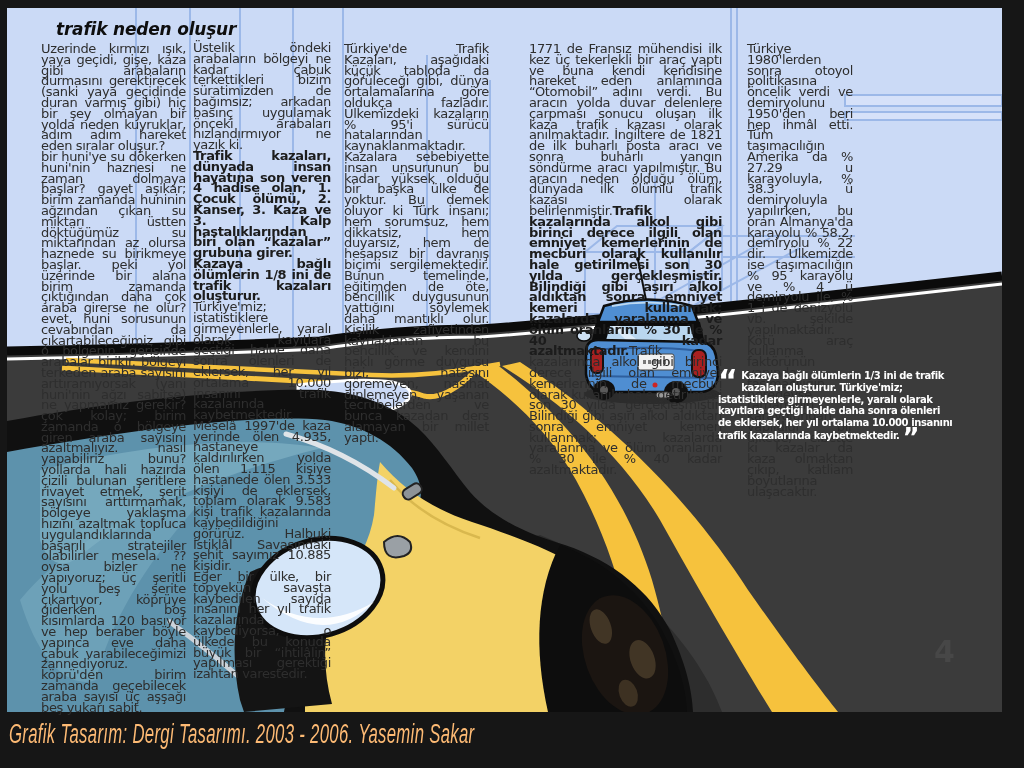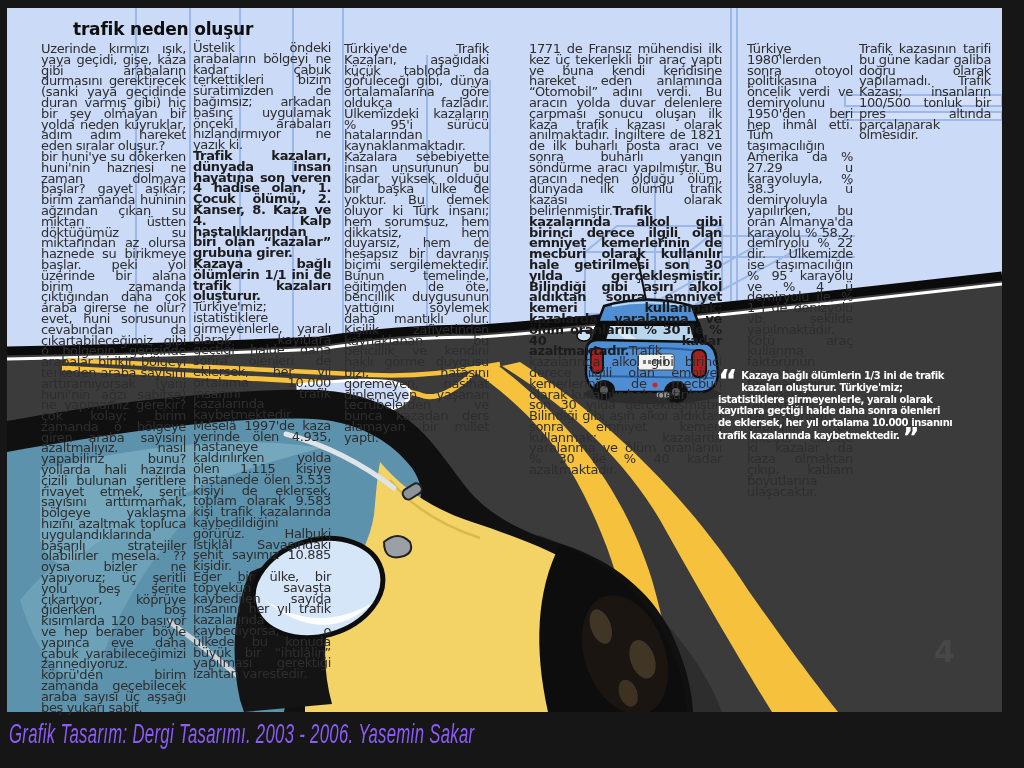--- a/index.html
+++ b/index.html
@@ -9,21 +9,21 @@
   .ovl{position:absolute;}
   .art-title{font-size:17px;font-weight:bold;color:#0e0e0e;letter-spacing:-0.2px;}
   .col{font-size:13px;line-height:10.8px;color:#2e2e2e;text-align:justify;letter-spacing:-0.35px;white-space:pre-line;}
   .col b,.bseg{font-weight:bold;color:#1c1c1c;}
   .seg{white-space:pre-line;}
   .quote{width:238px;font-size:10px;line-height:11.8px;font-weight:bold;color:#ffffff;letter-spacing:-0.4px;text-align:left;}
   .qmark{font-size:30px;line-height:18px;font-weight:bold;color:#ffffff;}
   .qopen{float:left;margin:2px 4px 0 0;}
   .qclose{vertical-align:-8px;margin-left:3px;font-size:26px;}
   .pagenum{font-size:30px;font-weight:bold;color:#474747;}
-  .caption{position:absolute;left:9px;top:719px;width:1000px;color:#8b5cf6;
+  .caption{position:absolute;left:9px;top:719px;width:1000px;color:#fdba74;
            font-family:"Liberation Sans",sans-serif;font-style:italic;font-size:27px;}
   .caption span{display:inline-block;transform:scaleX(0.62);transform-origin:left center;white-space:nowrap;letter-spacing:0.5px;}
 </style>
 </head>
 <body>
 
 <div id="stage">
 
 <svg id="scene" width="1024" height="768" viewBox="0 0 1024 768">
 
@@ -129,34 +129,33 @@
   </g>
 
   <g fill="#161616">
     <rect x="0" y="0" width="1024" height="8"></rect>
     <rect x="0" y="0" width="7" height="768"></rect>
     <rect x="1002" y="0" width="22" height="768"></rect>
     <rect x="0" y="712" width="1024" height="56"></rect>
   </g>
 </svg>
 
-<div class="ovl art-title" style="left:73px;top:19px;">trafik neden oluşur</div>
+<div class="ovl art-title" style="left:56px;top:19px;font-style:italic;">trafik neden oluşur</div>
 <div class="ovl col" style="left:41px;top:44px;width:145px;">Uzerinde kırmızı ışık, yaya geçidi, gişe, kaza gibi arabaların durmasını gerektirecek (sanki yaya geçidinde duran varmış gibi) hiç bir şey olmayan bir yolda neden kuyruklar, adım adım hareket eden sıralar oluşur.?
 bir huni'ye su dökerken huni'nin haznesi ne zaman dolmaya başlar? gayet aşikar; birim zamanda huninin ağzından çıkan su miktarı üstten döktüğümüz su miktarından az olursa haznede su birikmeye başlar. peki yol üzerinde bir alana birim zamanda çıktığından daha çok araba girerse ne olur? evet, huni sorusunun cevabından da çıkartabileceğimiz gibi o bölgenin gerisinde arabalar birikir. bölgeyi terkeden araba sayısını arttıramıyorsak (yani huni'nin ağzı sabitse) ne yapmamız gerekir? çok kolay; birim zamanda o bölgeye giren araba sayısını azaltmalıyız. nasıl yapabiliriz bunu? yollarda hali hazırda çizili bulunan şeritlere rivayet etmek, şerit sayısını arttırmamak, bölgeye yaklaşma hızını azaltmak topluca uygulandıklarında başarılı stratejiler olabilirler mesela. ??oysa bizler ne yapıyoruz; üç şeritli yolu beş şerite çıkartıyor, köprüye giderken boş kısımlarda 120 basıyor ve hep beraber böyle yapınca eve daha çabuk varabileceğimizi zannediyoruz. köprü'den birim zamanda geçebilecek araba sayısı üç aşşağı beş yukarı sabit.</div>
 <div class="ovl col" style="left:193px;top:43px;width:138px;"><span class="seg">Üstelik öndeki arabaların bölgeyi ne kadar çabuk terkettikleri bizim süratimizden de bağımsız; arkadan basınç uygulamak önceki arabaları hızlandırmıyor ne yazık ki.</span>
-<span class="seg bseg">Trafik kazaları, dünyada insan hayatına son veren 4 hadise olan, 1. Çocuk ölümü, 2. Kanser, 8. Kaza ve 4. Kalp hastalıklarından biri olan “kazalar” grubuna girer.</span>
-<span class="seg bseg">Kazaya bağlı ölümlerin  1/1 ini de trafik kazaları oluşturur.</span>
+<span class="seg bseg">Trafik kazaları, dünyada insan hayatına son veren 4 hadise olan, 1. Çocuk ölümü, 2. Kanser, 3. Kaza ve 3. Kalp hastalıklarından biri olan “kazalar” grubuna girer.</span>
+<span class="seg bseg">Kazaya bağlı ölümlerin  1/8 ini de trafik kazaları oluşturur.</span>
 <span class="seg">Türkiye'miz; istatistiklere girmeyenlerle, yaralı olarak kayıtlara geçtiği halde daha sonra ölenleri de eklersek, her yıl ortalama 10.000 insanını trafik kazalarında kaybetmektedir.
 Meselâ 1997'de kaza yerinde ölen 4.935, hastaneye kaldırılırken yolda ölen 1.115 kişiye hastanede ölen 3.533 kişiyi de eklersek, toplam olarak 9.583 kişi trafik kazalarında kaybedildiğini görürüz. Halbuki İstiklâl Savaşındaki şehit sayımız 10.885 kişidir.
 Eğer bir ülke, bir topyekün savaşta kaybedilen sayıda insanını her yıl trafik kazalarında kaybediyorsa, o ülkede bu konuda büyük bir “ihtilâlin” yapılması gerektiği izahtan varestedir.</span></div>
 <div class="ovl col" style="left:344px;top:44px;width:145px;">Türkiye'de Trafik Kazaları, aşağıdaki küçük tabloda da görüleceği gibi, dünya ortalamalarına göre oldukça fazladır. Ülkemizdeki kazaların  % 95'i sürücü hatalarından kaynaklanmaktadır. Kazalara sebebiyette insan unsurunun bu kadar yüksek olduğu bir başka ülke de yoktur. Bu demek oluyor ki Türk insanı; hem sorumsuz, hem dikkatsiz, hem duyarsız, hem de hesapsız bir davranış biçimi sergilemektedir. Bunun temelinde, eğitimden de öte, bencillik duygusunun yattığını söylemek daha mantıklı olur. Kişilik zafiyetinden kaynaklanan bu bencillik ve kendini haklı görme duygusu bizi, hatasını göremeyen, nasihat dinlemeyen, yaşanan tecrübelerden ve bunca kazadan ders alamayan bir millet yaptı.</div>
 
 <div class="ovl col" style="left:529px;top:44px;width:193px;"><span class="seg">1771 de Fransız mühendisi ilk kez üç tekerlekli bir araç yaptı ve buna kendi kendisine hareket eden anlamında “Otomobil” adını verdi. Bu aracın yolda duvar delenlere çarpması sonucu oluşan ilk kaza trafik kazası olarak anılmaktadır. İngiltere de 1821 de ilk buharlı posta aracı ve sonra buharlı yangın söndürme aracı yapılmıştır. Bu aracın neden olduğu ölüm, dünyada ilk ölümlü trafik kazası olarak belirlenmiştir.</span><span class="seg bseg">Trafik kazalarında alkol gibi birinci derece  ilgili olan emniyet kemerlerinin de mecburi olarak kullanılır hale getirilmesi son 30 yılda gerçekleşmiştir. Bilindiği gibi aşırı alkol aldıktan sonra emniyet kemeri kullanmak; kazalarda yaralanma ve ölüm oranlarını  % 30  ile % 40 kadar azaltmaktadır.</span><span class="seg">Trafik kazalarında alkol gibi  birinci derece  ilgili olan emniyet kemerlerinin de mecburi olarak kullanılır hale getirilmesi son 30 yılda gerçekleşmiştir. Bilindiği gibi aşırı alkol aldıktan sonra emniyet kemeri kullanmak; kazalarda yaralanma ve ölüm oranlarını  % 30 ile % 40 kadar azaltmaktadır.</span></div>
 <div class="ovl col" style="left:747px;top:44px;width:106px;">Türkiye 1980'lerden sonra otoyol politikasına öncelik verdi ve demiryolunu 1950'den beri hep ihmâl etti. Tüm taşımacılığın Amerika da % 27.29 u karayoluyla, % 38.3 ü demiryoluyla yapılırken, bu oran Almanya'da karayolu % 58.2, demiryolu % 22 dir. Ülkemizde ise taşımacılığın % 95 karayolu ve % 4 ü demiryolu ile, % 1 i de denizyolu vb. şekilde yapılmaktadır. Kötü araç kullanma faktörünün yanında, taşımacılığın neredeyse tamamının karayolundan yapıldığı bir ülkede, elbette ki kazalar da kaza olmaktan çıkıp, katliam boyutlarına ulaşacaktır.</div>
-<div class="ovl col" style="left:859px;top:44px;width:132px;">Trafik kazasının tarifi bu güne kadar galiba doğru olarak yapılamadı. Trafik Kazası; insanların 100/500 tonluk bir pres altında parçalanarak ölmesidir.</div>
 
 <div class="ovl quote" style="left:718px;top:370px;">
   <span class="qmark qopen">“</span><span>Kazaya bağlı ölümlerin  1/3 ini de trafik kazaları oluşturur. Türkiye'miz; istatistiklere girmeyenlerle, yaralı olarak kayıtlara geçtiği halde daha sonra ölenleri de eklersek, her yıl ortalama 10.000 insanını trafik kazalarında kaybetmektedir.</span><span class="qmark qclose">”</span>
 </div>
 
 <div class="ovl pagenum" style="left:934px;top:634px;">4</div>
 
 <div class="caption"><span>Grafik Tasarım: Dergi Tasarımı. 2003 - 2006. Yasemin Sakar</span></div>
 
 </div>

